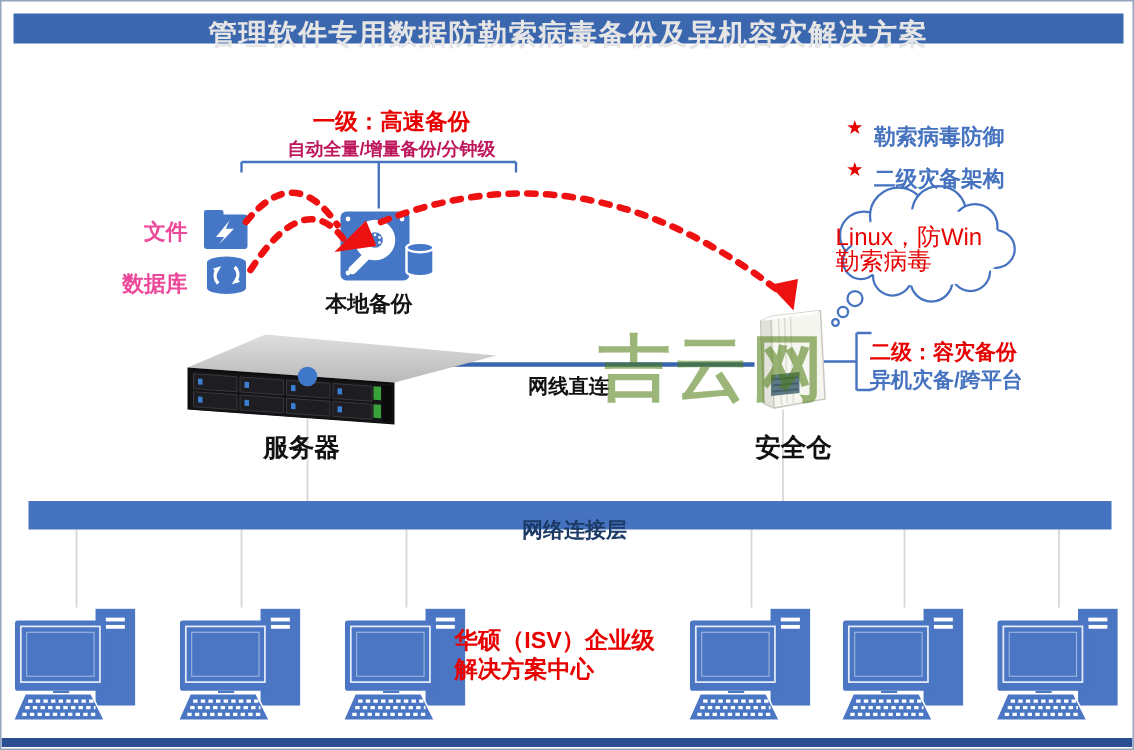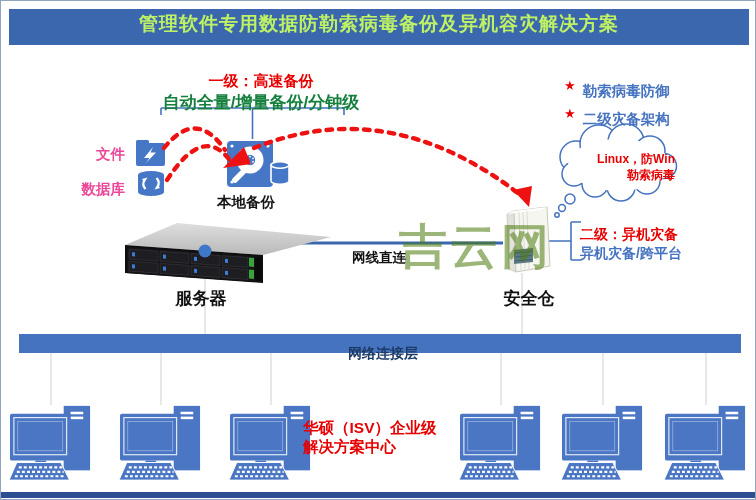--- a/index.html
+++ b/index.html
@@ -3,35 +3,35 @@
 <meta charset="utf-8">
 <style>
   html,body{margin:0;padding:0;background:#eef1f5;}
   .stage{
     position:relative;width:756px;height:500px;background:#ffffff;
     border:1px solid #93a4bd;box-sizing:border-box;overflow:hidden;
     font-family:"Liberation Sans","DejaVu Sans",sans-serif;
   }
   .abs{position:absolute;}
   .title-bar{
-    left:8px;top:8px;width:740px;height:36px;background:#3b67ae;
-    color:#bef264;font-size:19px;font-weight:bold;text-align:center;line-height:29px;
+    left:8px;top:8px;width:740px;height:20px;background:#3b67ae;
+    color:#e5e5e5;font-size:19px;font-weight:bold;text-align:center;line-height:29px;
     letter-spacing:1px;z-index:4;
   }
   .lvl1-heading{left:170px;top:71px;width:180px;text-align:center;color:#e80000;font-size:15px;font-weight:bold;z-index:4;}
-  .lvl1-sub{left:160px;top:90px;width:200px;text-align:center;color:#15803d;font-size:17px;font-weight:bold;z-index:4;}
+  .lvl1-sub{left:160px;top:90px;width:200px;text-align:center;color:#be185d;font-size:12px;font-weight:bold;z-index:4;}
   .highlight{left:563px;display:flex;align-items:center;gap:7px;z-index:4;}
   .highlight .star{color:#e80000;font-size:13px;}
   .highlight .hl-label{color:#4673c0;font-size:14.5px;font-weight:bold;margin-top:13px;}
   .hl-1{top:68px;} .hl-2{top:96px;}
   .src-label{color:#ec4899;font-size:14.5px;font-weight:bold;text-align:right;z-index:4;}
   .file-label{left:74px;top:144px;width:50px;}
   .db-label{left:62px;top:179px;width:62px;}
   .localbackup-label{left:200px;top:192px;width:90px;text-align:center;color:#151515;font-size:14.5px;font-weight:bold;z-index:4;}
-  .cloud-text{left:556px;top:150px;width:118px;text-align:right;color:#e80000;font-size:12px;font-weight:bold;line-height:16px;z-index:4;}
+  .cloud-text{left:556px;top:150px;width:118px;text-align:left;color:#e80000;font-size:16px;font-weight:normal;line-height:16px;z-index:4;}
   .lvl2-heading{left:579px;top:225px;color:#e80000;font-size:14px;font-weight:bold;z-index:4;}
   .lvl2-sub{left:579px;top:244px;color:#4673c0;font-size:14px;font-weight:bold;z-index:4;}
   .server-label{left:150px;top:286px;width:100px;text-align:center;color:#111;font-size:17px;font-weight:bold;z-index:4;}
   .vault-label{left:478px;top:286px;width:100px;text-align:center;color:#111;font-size:17px;font-weight:bold;z-index:4;}
   .link-label{left:351px;top:248px;color:#111;font-size:13.5px;font-weight:bold;z-index:4;}
   .netlayer-bar{left:18px;top:333px;width:722px;height:19px;background:#4673c0;z-index:3;}
   .netlayer-label{left:312px;top:344px;width:140px;text-align:center;color:#1b3a66;font-size:14px;font-weight:bold;z-index:4;}
   .watermark{
     left:398px;top:220px;color:#4d7c0f;opacity:.55;font-size:48px;font-weight:800;
     letter-spacing:3px;z-index:3;line-height:52px;
@@ -223,21 +223,21 @@
 
   <div class="abs src-label file-label">文件</div>
   <div class="abs src-label db-label">数据库</div>
   <div class="abs localbackup-label">本地备份</div>
 
   <div class="abs cloud-text">
     <div>Linux，防Win</div>
     <div>勒索病毒</div>
   </div>
 
-  <div class="abs lvl2-heading">二级：异机灾备</div>
+  <div class="abs lvl2-heading">二级：容灾备份</div>
   <div class="abs lvl2-sub">异机灾备/跨平台</div>
 
   <div class="abs server-label">服务器</div>
   <div class="abs vault-label">安全仓</div>
   <div class="abs link-label">网线直连</div>
 
   <div class="abs netlayer-bar"></div>
   <div class="abs netlayer-label">网络连接层</div>
 
   <div class="abs footer-note">

